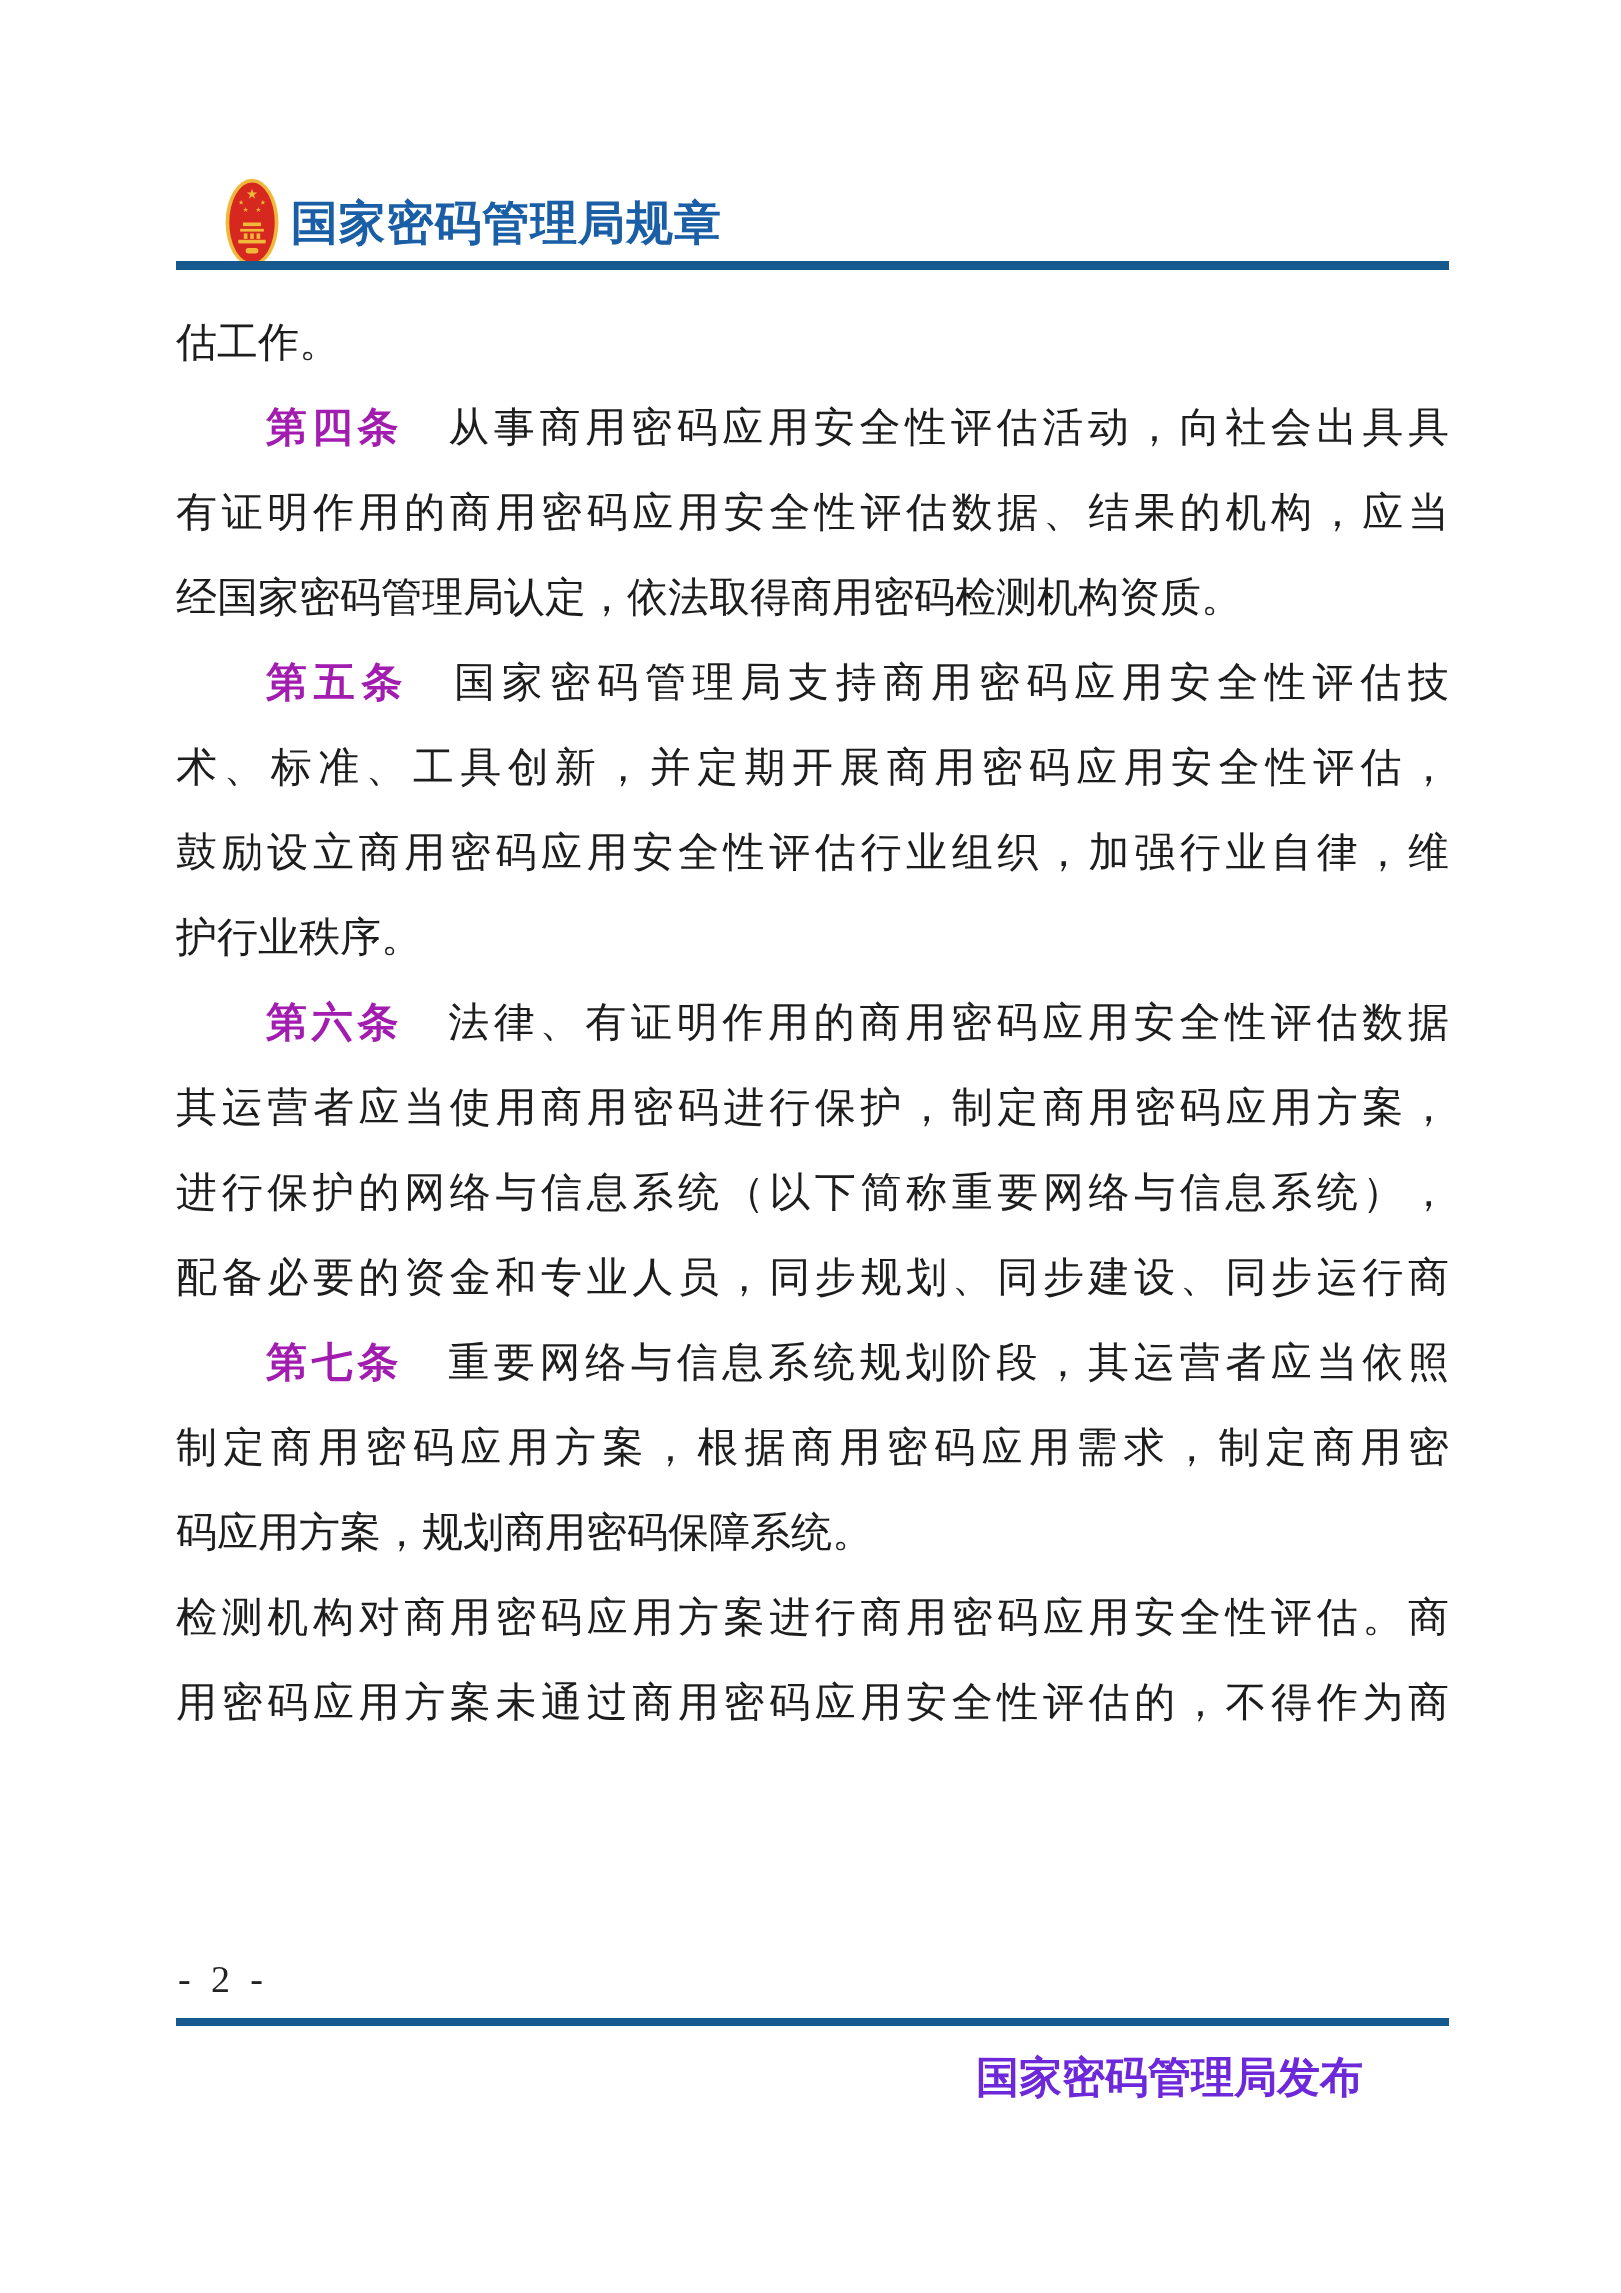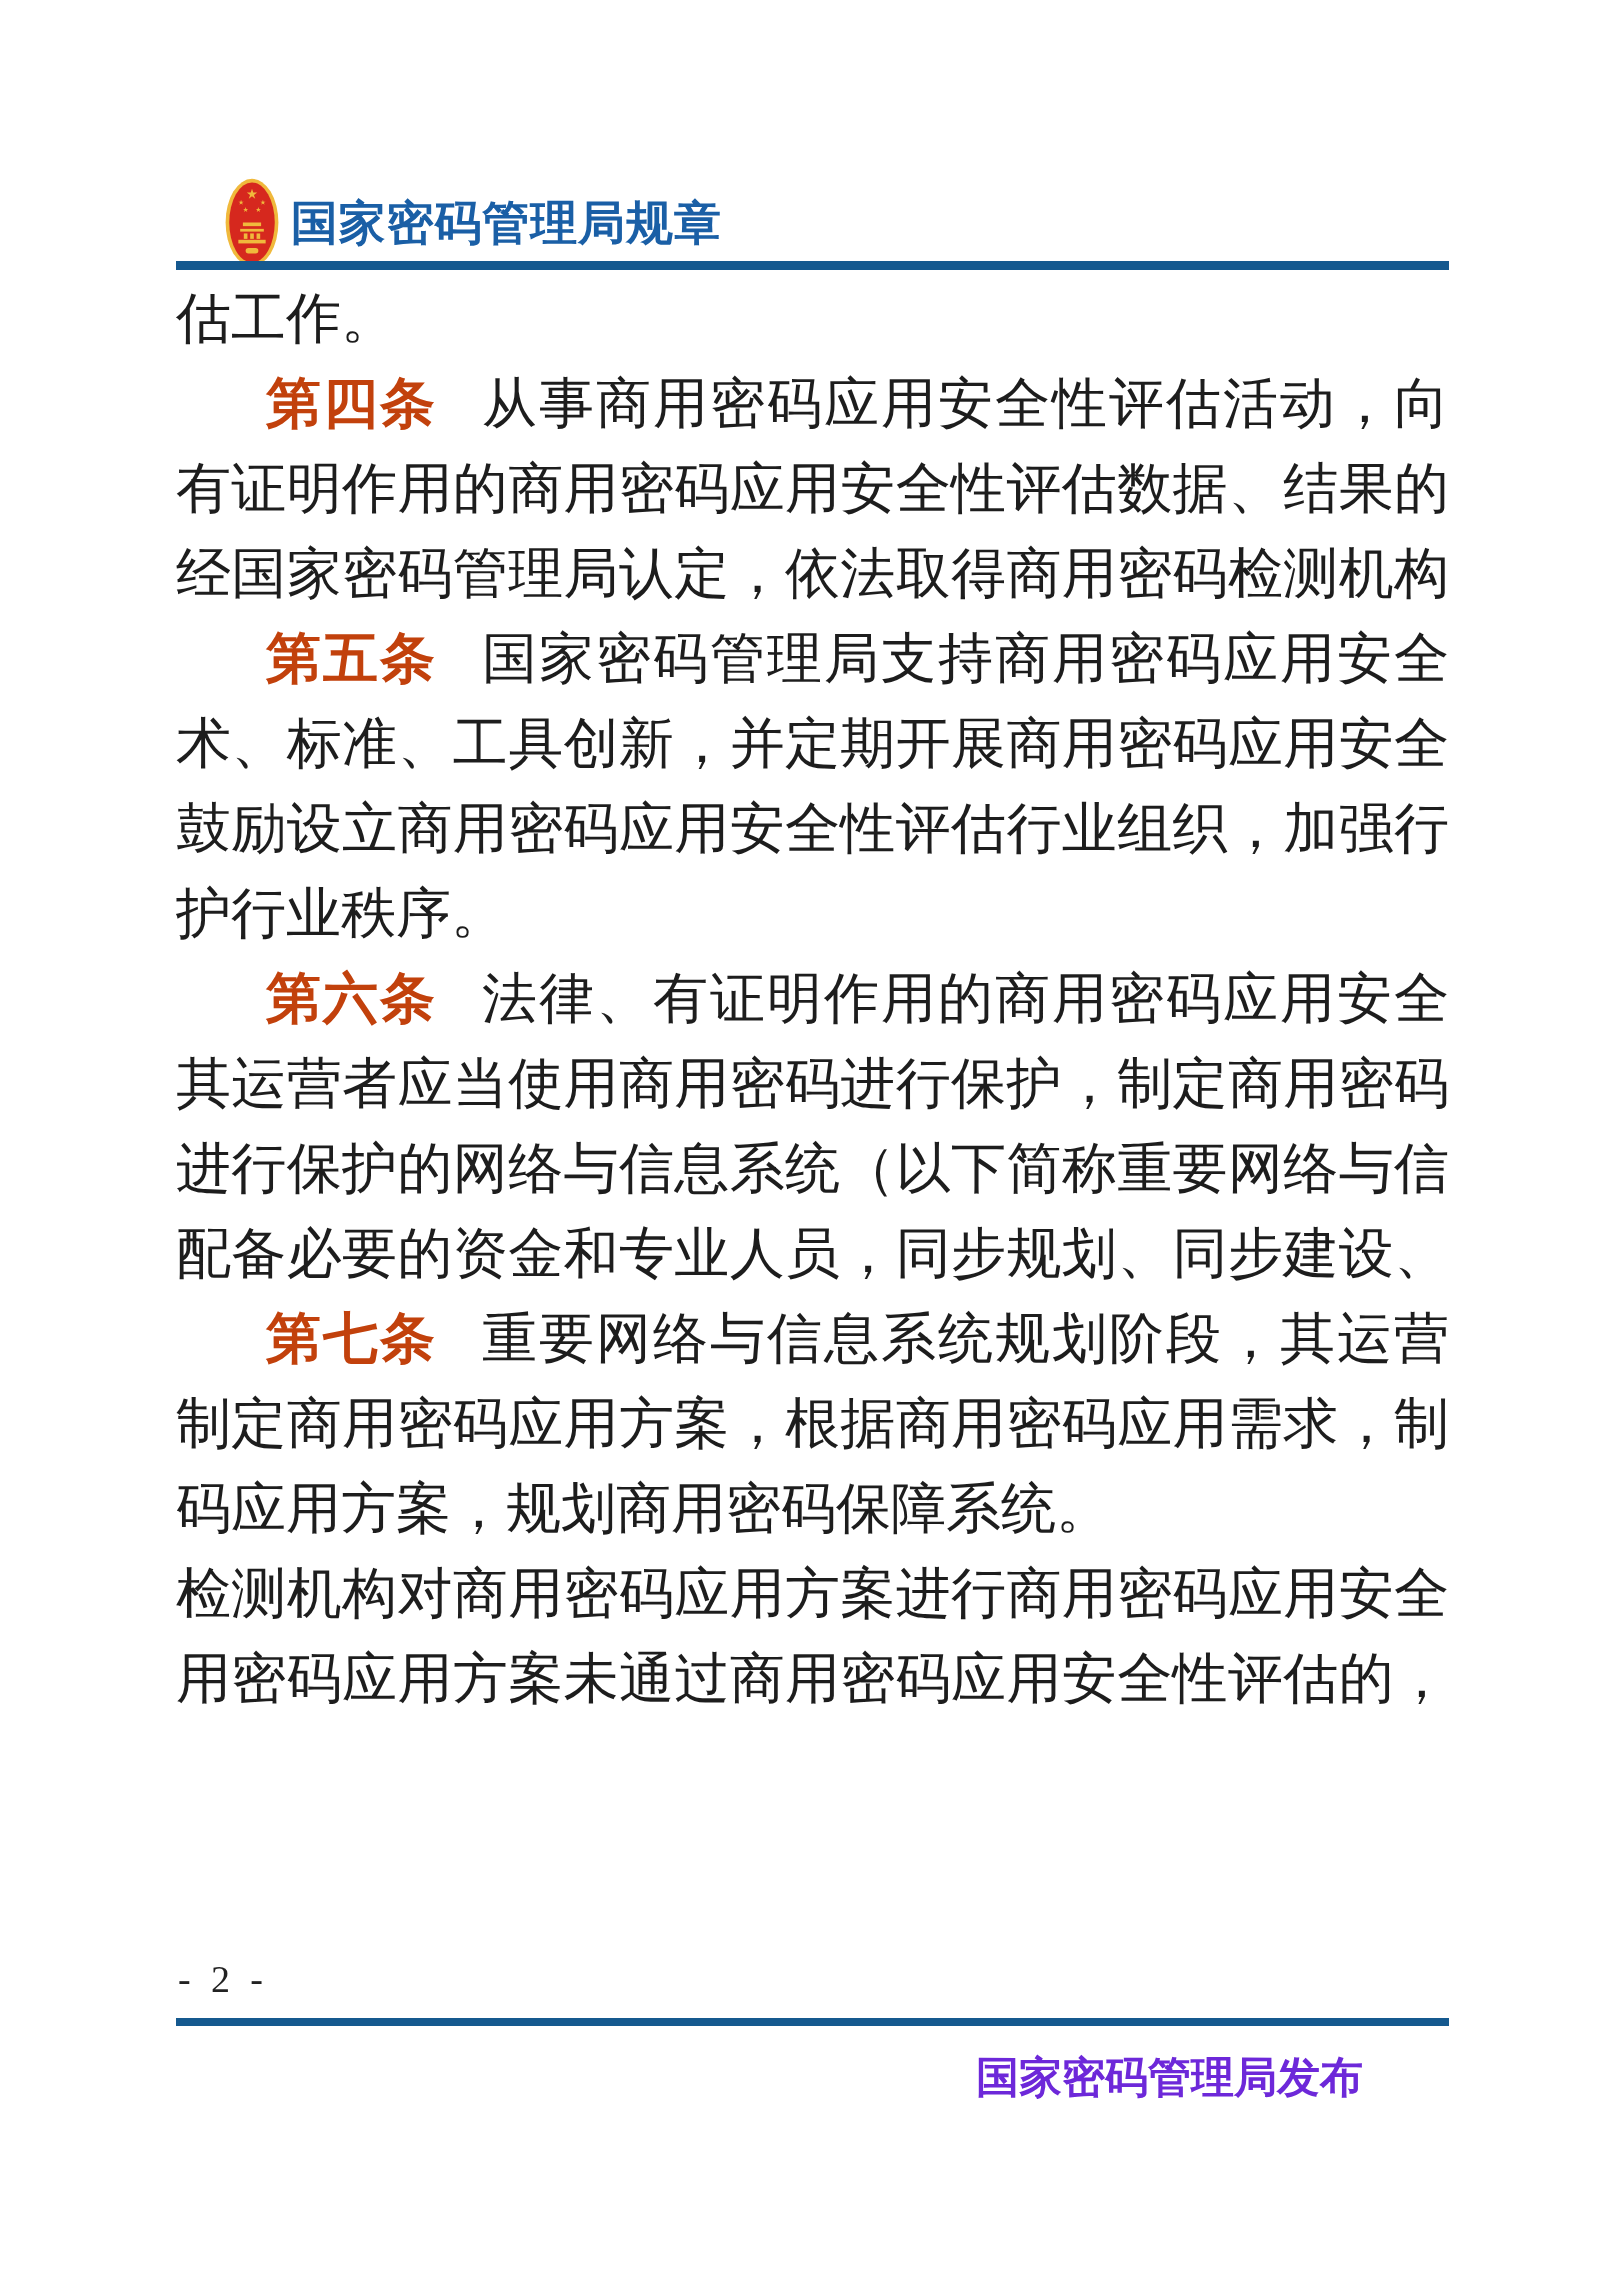--- a/index.html
+++ b/index.html
@@ -11,27 +11,27 @@
   .header{position:absolute;left:224px;top:177px;display:flex;align-items:center;gap:10.7px;justify-content:center;}
   .emblem{width:56px;height:91px;display:block;flex:0 0 auto;}
   .title{
     margin:0;font-family:"Liberation Sans","DejaVu Sans",sans-serif;font-weight:700;
     font-size:47px;line-height:91px;color:#1a5fa6;letter-spacing:0.9px;white-space:nowrap;
   }
   .rule{position:absolute;left:176px;width:1273px;background:#15598f;}
   .header-rule{top:261px;height:9px;}
   .footer-rule{top:2018px;height:8px;}
   
-  .bodytext{position:absolute;left:176px;top:276px;width:1273px;font-size:55px;color:#1d1d1d;}
+  .bodytext{position:absolute;left:176px;top:300px;width:1273px;font-size:41px;color:#1d1d1d;}
   .line{height:85px;line-height:85px;text-align:justify;text-justify:inter-character;overflow:hidden;}
   .line.fill{text-align-last:justify;}
   .line.end{text-align-last:left;}
   .line.indent{padding-left:90px;}
   .art{
-    font-family:"Liberation Sans","DejaVu Sans",sans-serif;font-weight:700;color:#c2410c;
+    font-family:"Liberation Sans","DejaVu Sans",sans-serif;font-weight:700;color:#a21caf;
     margin-right:45px;
   }
   .art:empty{display:none;margin:0;}
   
   .page-number{position:absolute;left:178px;top:1956px;font-size:38px;line-height:47px;color:#222222;letter-spacing:5.4px;white-space:pre;}
   .publisher{
     position:absolute;left:976px;top:2054px;font-size:43px;line-height:48px;font-weight:700;
     color:#6d28d9;font-family:"Liberation Serif","DejaVu Serif",serif;white-space:nowrap;
   }
 </style>

